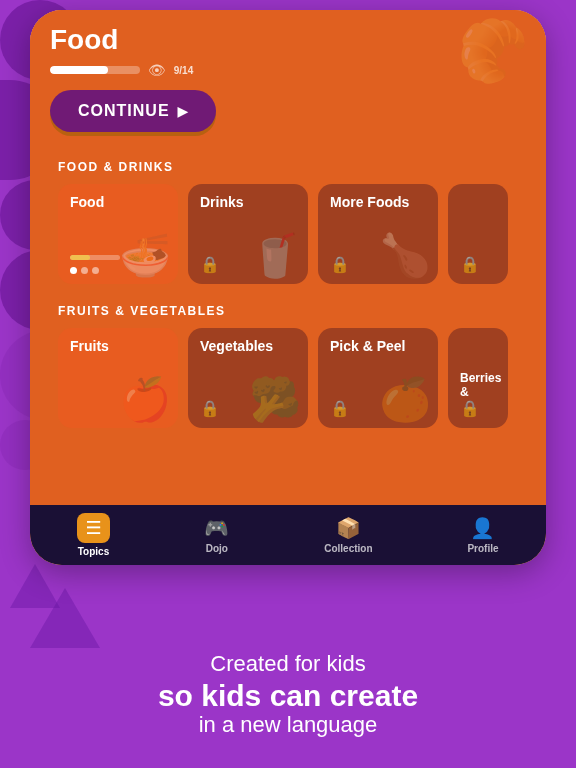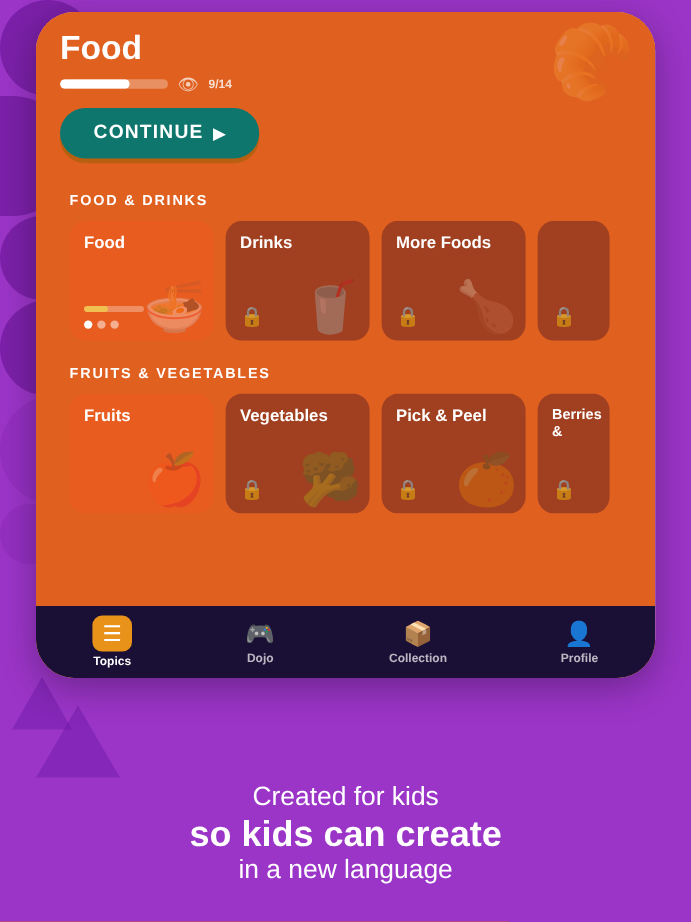--- a/index.html
+++ b/index.html
@@ -128,21 +128,21 @@
       font-size: 14px;
     }
 
     .progress-text {
       color: rgba(255,255,255,0.8);
       font-size: 10px;
       font-weight: bold;
     }
 
     .continue-btn {
-      background: #0f766e;
+      background: #701a75;
       border: none;
       border-radius: 30px;
       padding: 12px 28px;
       display: flex;
       align-items: center;
       gap: 8px;
       cursor: pointer;
       margin-bottom: 16px;
       box-shadow: 0 4px 0 #b86010;
     }
@@ -425,21 +425,21 @@
             <div class="card-bg-icon">🥦</div>
           </div>
 
           <div class="topic-card card-locked">
             <span class="card-label">Pick &amp; Peel</span>
             <span class="lock-icon">🔒</span>
             <div class="card-bg-icon">🍊</div>
           </div>
 
           <div class="topic-card card-locked" style="flex: 0 0 60px;">
-            <span class="card-label" style="font-size:12px;">Berries &amp;</span>
+            <span class="card-label" style="font-size:12px;margin-top:33px;">Berries &amp;</span>
             <span class="lock-icon">🔒</span>
           </div>
         </div>
       </div>
 
     </div>
 
     <div class="bottom-nav">
       <div class="nav-item active">
         <div class="nav-icon" style="background:#e8921a; border-radius:8px; padding:4px 8px; font-size:18px;">☰</div>

